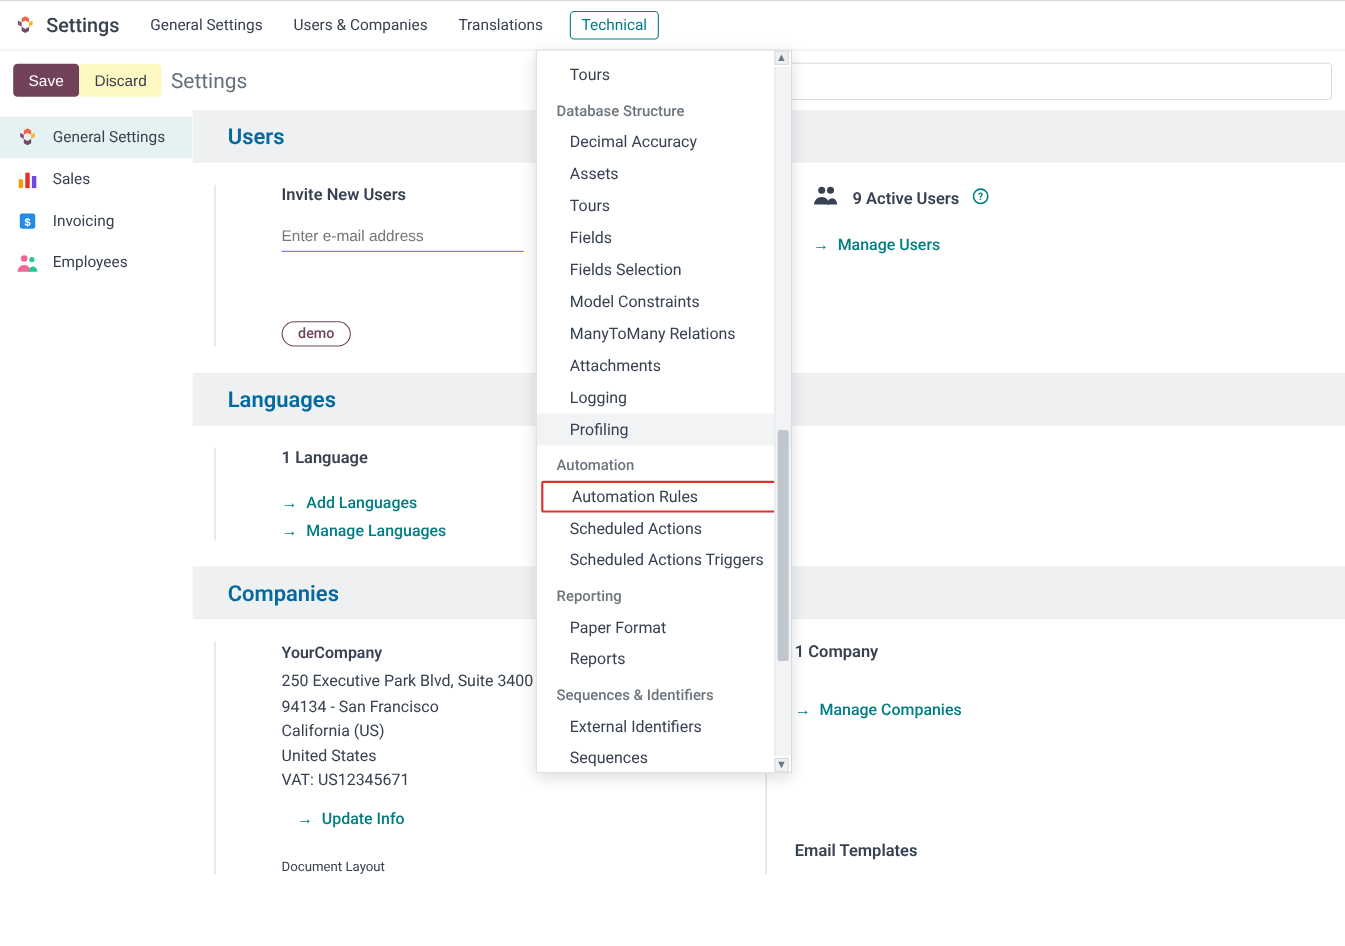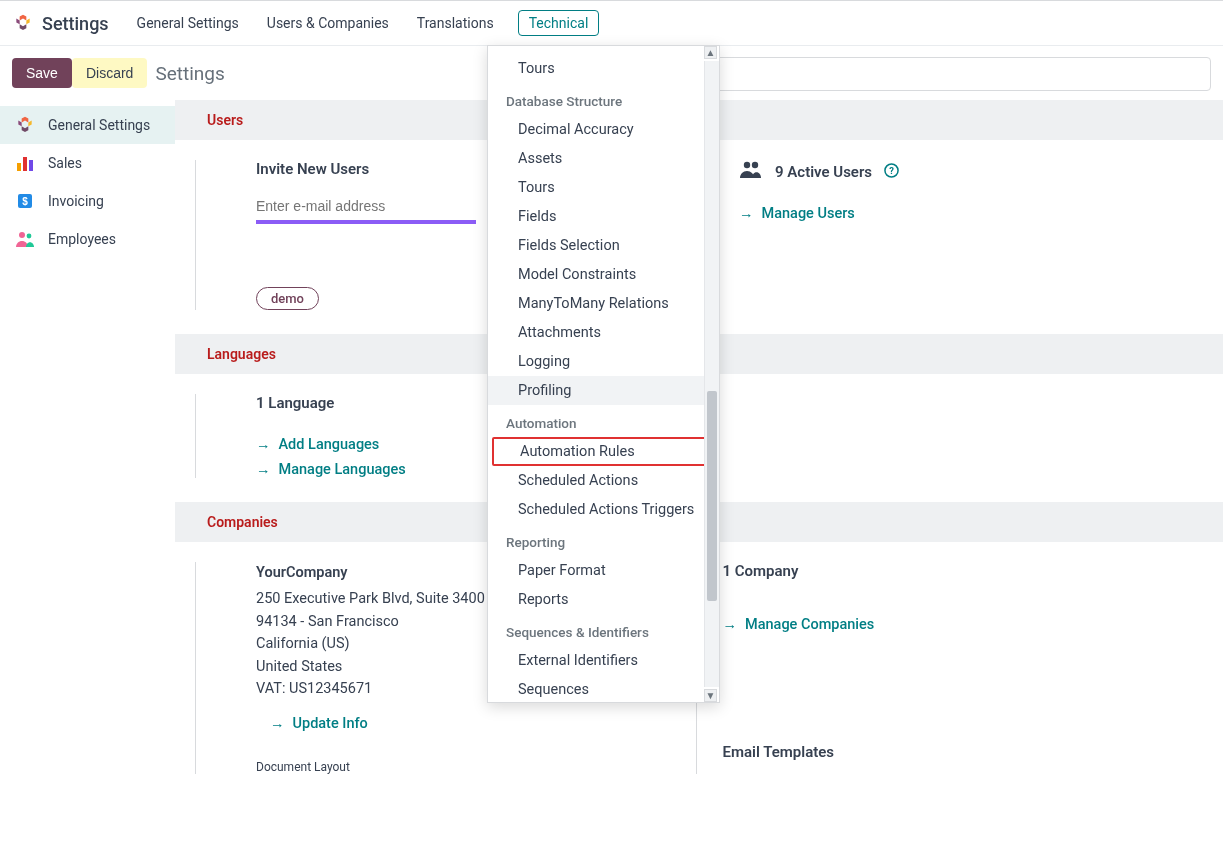--- a/index.html
+++ b/index.html
@@ -118,23 +118,23 @@
 
   .content {
     flex: 1;
     background: #fff;
     overflow: hidden;
     position: relative;
   }
   .section-header {
     background: #eef0f2;
     padding: 12px 32px;
-    font-size: 14px;
+    font-size: 20px;
     font-weight: 600;
-    color: #b91c1c;
+    color: #0369a1;
   }
   .section-body {
     padding: 20px 0 24px 0;
     display: flex;
   }
   .col {
     flex: 1;
     padding: 0 20px;
   }
   .divider-left { border-left: 1px solid #d8dadd; padding-left: 26px; min-width: 260px; }
@@ -142,21 +142,21 @@
 
   .subhead {
     font-size: 15px;
     font-weight: 600;
     color: #374151;
     margin-bottom: 14px;
   }
   .email-input {
     width: 220px;
     border: none;
-    border-bottom: 4px solid #8b5cf6;
+    border-bottom: 1px solid #8b5cf6;
     padding: 6px 0;
     font-size: 14px;
     outline: none;
   }
   .pending-label {
     font-size: 14px;
     font-weight: 600;
     margin-top: 35px;
     margin-bottom: 12px;
     text-align: right;

